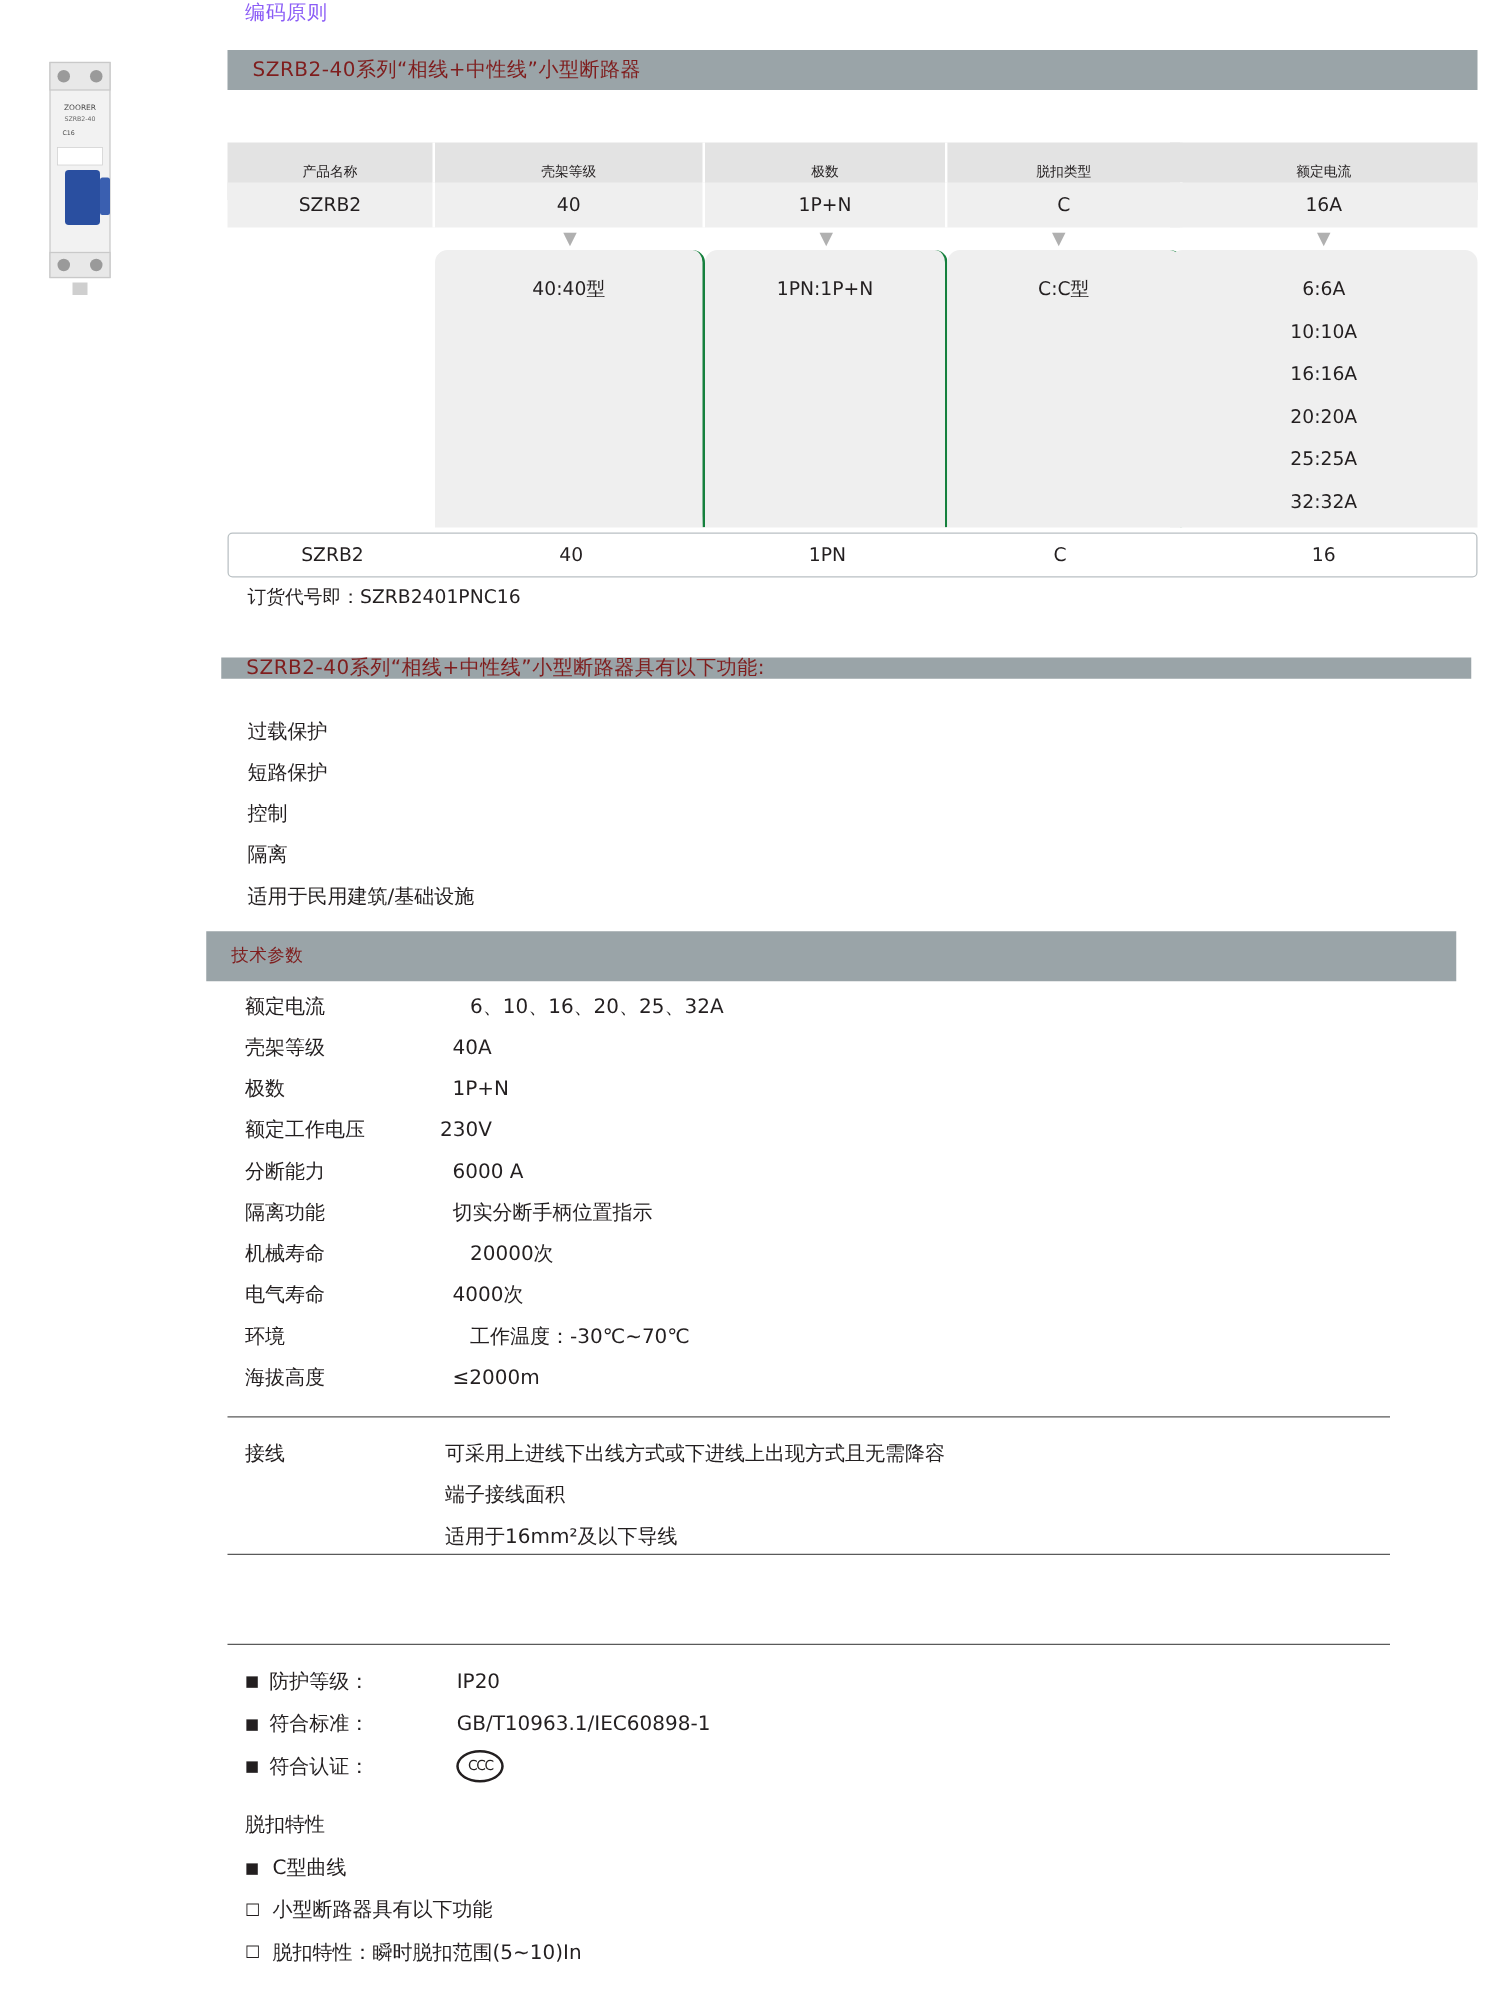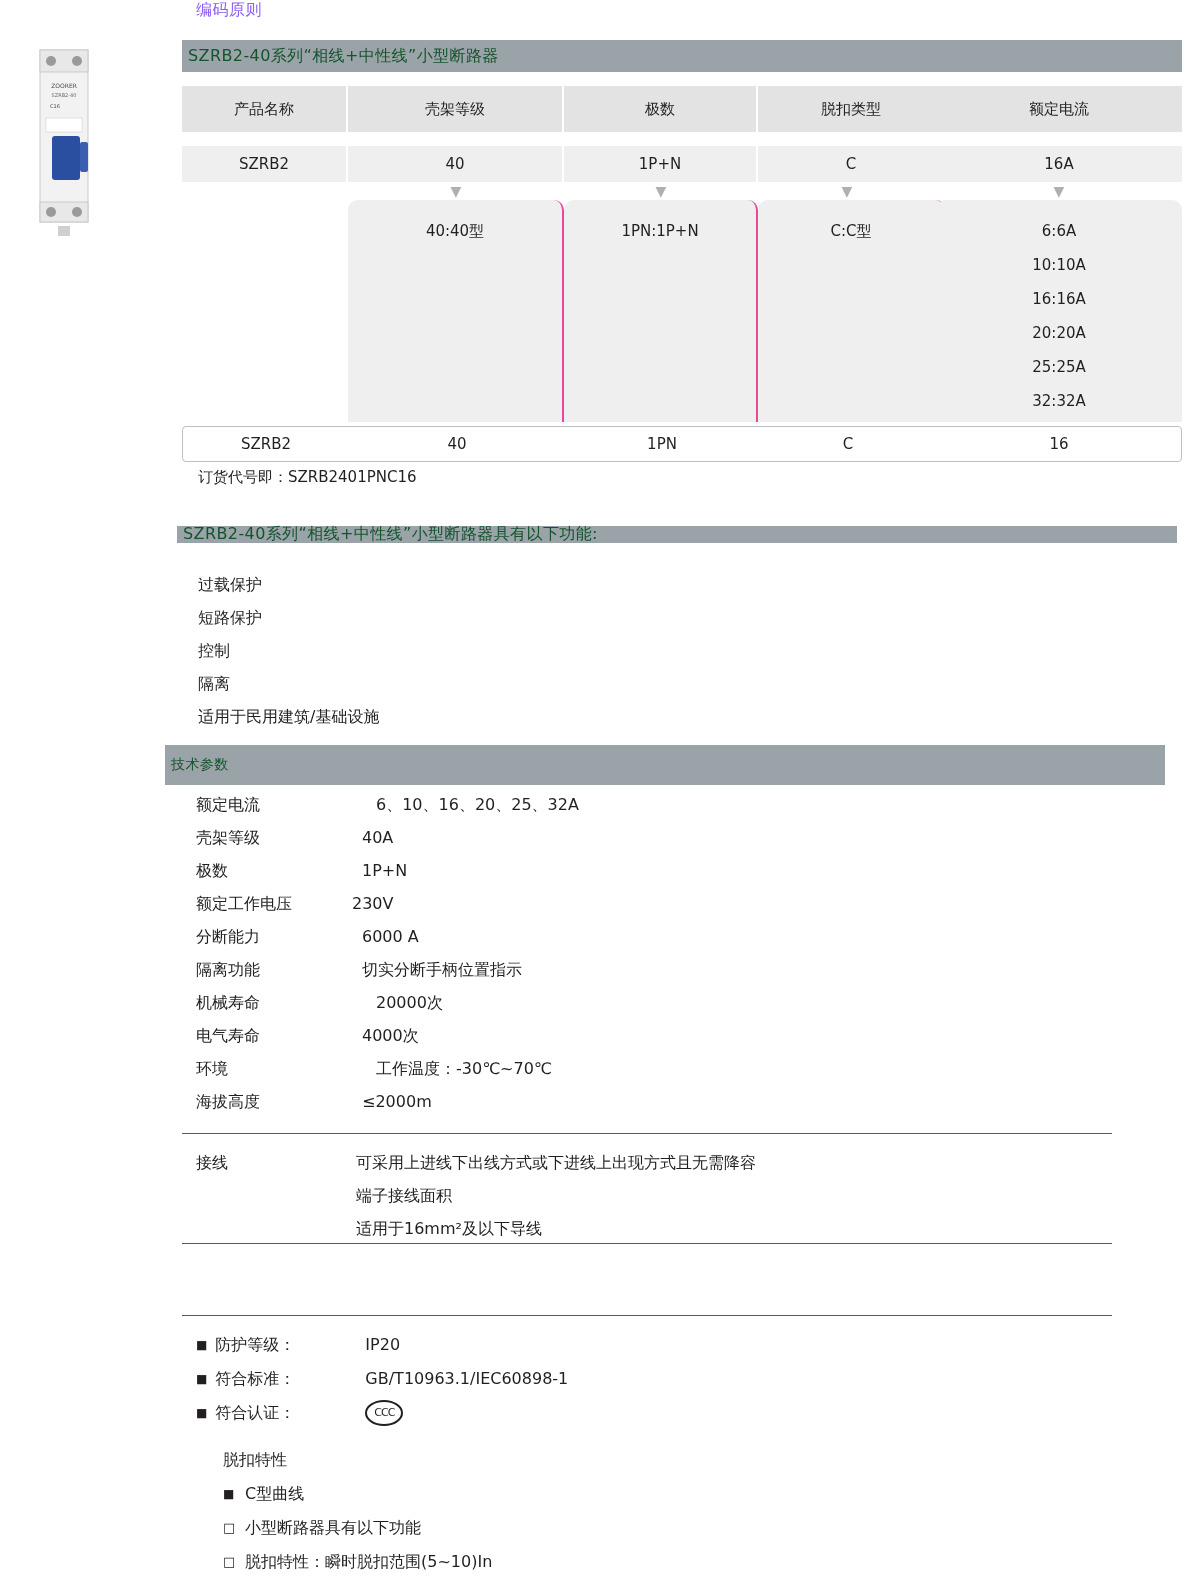--- a/index.html
+++ b/index.html
@@ -38,63 +38,63 @@
     left: 22px;
     top: 32px;
     width: 92px;
     height: 210px;
   }
 
   
   .banner {
     position: absolute;
     background: #9aa4a8;
-    color: #14532d;
+    color: #7f1d1d;
     font-size: 16px;
     display: flex;
     align-items: center;
-    padding-left: 6px;
+    padding-left: 20px;
     box-sizing: border-box;
     letter-spacing: 0.4px;
   }
   #banner1 { left: 182px; top: 40px;  width: 1000px; height: 32px; }
   #banner2 { left: 177px; top: 526px; width: 1000px; height: 17px; }
   #banner3 { left: 165px; top: 745px; width: 1000px; height: 40px; font-size: 14px;}
 
   
   .code-head {
     position: absolute;
-    top: 86px;
+    top: 114px;
     height: 46px;
     background: #e3e3e3;
     border-right: 2px solid #ffffff;
     box-sizing: border-box;
     display: flex;
     align-items: center;
     justify-content: center;
-    font-size: 15px;
+    font-size: 11px;
   }
   .code-val {
     position: absolute;
     top: 146px;
     height: 36px;
     background: #efefef;
     border-right: 2px solid #ffffff;
     box-sizing: border-box;
     display: flex;
     align-items: center;
     justify-content: center;
     font-size: 15px;
   }
   .code-opts {
     position: absolute;
     top: 200px;
     height: 222px;
     background: #efefef;
-    border-right: 2px solid #ec4899;
+    border-right: 2px solid #15803d;
     box-sizing: border-box;
     padding-top: 14px;
     font-size: 15px;
     text-align: center;
     border-radius: 10px 10px 0 0;
   }
   .code-opts div { line-height: 34px; }
 
   .col0 { left: 182px;  width: 166px; }
   .col1 { left: 348px;  width: 216px; }
@@ -215,21 +215,20 @@
     line-height: 22px;
     letter-spacing: -1px;
     vertical-align: middle;
   }
 
   .trip {
     position: absolute;
     left: 196px;
     top: 1443px;
     font-size: 16px;
-    margin-left: 27px;
   }
   .trip .row { display: flex; line-height: 34px; align-items: center; }
   .trip .mk { width: 22px; display: inline-block; font-size: 12px; }
   .trip .mk.hollow { font-size: 13px; }
 </style>
 </head>
 <body>
 
 <div class="page">
 

